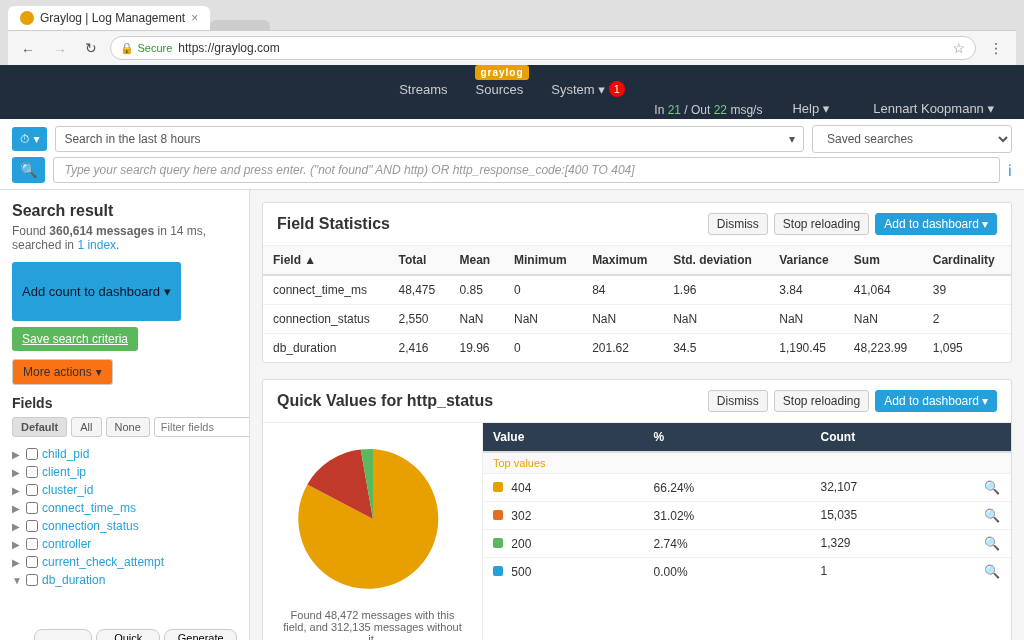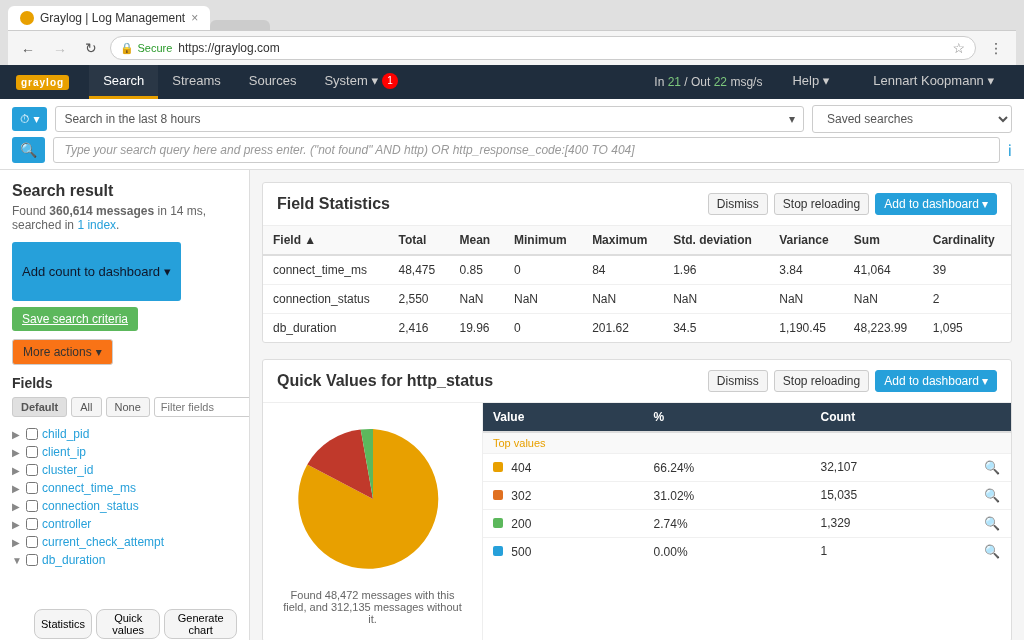--- a/index.html
+++ b/index.html
@@ -15,21 +15,21 @@
     .browser-toolbar { background: #f5f5f5; display: flex; align-items: center; padding: 5px 8px; gap: 8px; border-top: 1px solid #ccc; }
     .nav-btn { background: none; border: none; cursor: pointer; color: #555; font-size: 14px; padding: 2px 5px; }
     .nav-btn:disabled { color: #bbb; cursor: default; }
     .address-bar { flex: 1; display: flex; align-items: center; background: #fff; border: 1px solid #ccc; border-radius: 20px; padding: 3px 10px; gap: 6px; }
     .address-secure { color: #2a9a2a; font-size: 11px; display: flex; align-items: center; gap: 3px; }
     .address-url { font-size: 12px; color: #333; flex: 1; }
     .address-star { color: #888; font-size: 14px; }
     .browser-menu-btn { background: none; border: none; cursor: pointer; color: #555; font-size: 14px; padding: 2px 5px; }
 
     
-    .app-navbar { background: #1f2d3d; display: flex; align-items: center; padding: 0 16px; height: 34px; }
+    .app-navbar { background: #1f2d3d; display: flex; align-items: center; padding: 0 16px; height: 54px; flex-direction: column; }
     .brand { color: #fff; font-size: 18px; font-weight: bold; letter-spacing: 1px; margin-right: 20px; display: flex; align-items: center; gap: 6px; }
     .brand-logo { font-size: 10px; color: #fff; background: #e8a000; padding: 2px 5px; border-radius: 3px; font-weight: bold; letter-spacing: 1px; }
     .nav-links { display: flex; align-items: stretch; height: 100%; }
     .nav-link { color: #ccc; padding: 0 14px; display: flex; align-items: center; text-decoration: none; font-size: 13px; cursor: pointer; border-bottom: 3px solid transparent; }
     .nav-link.active { color: #fff; border-bottom: 3px solid #e8a000; background: rgba(255,255,255,0.05); }
     .nav-link .badge { background: red; color: #fff; border-radius: 50%; width: 16px; height: 16px; font-size: 10px; display: flex; align-items: center; justify-content: center; margin-left: 4px; }
     .nav-right { margin-left: auto; display: flex; align-items: center; gap: 16px; color: #ccc; font-size: 12px; }
     .nav-right .throughput { color: #ccc; }
     .nav-right .throughput span { color: #7dc87d; }
 
@@ -125,21 +125,20 @@
     </div>
     <button class="browser-menu-btn">⋮</button>
   </div>
 </div>
 
 <nav class="app-navbar">
   <div class="brand">
     <span class="brand-logo">graylog</span>
   </div>
   <div class="nav-links">
-    <a class="nav-link active">Search</a>
     <a class="nav-link">Streams</a>
     <a class="nav-link">Sources</a>
     <a class="nav-link">System ▾ <span class="badge">1</span></a>
   </div>
   <div class="nav-right">
     <span class="throughput">In <span style="color:#7dc87d">21</span> / Out <span style="color:#7dc87d">22</span> msg/s</span>
     <a class="nav-link" style="color:#ccc">Help ▾</a>
     <a class="nav-link" style="color:#ccc">Lennart Koopmann ▾</a>
   </div>
 </nav>

